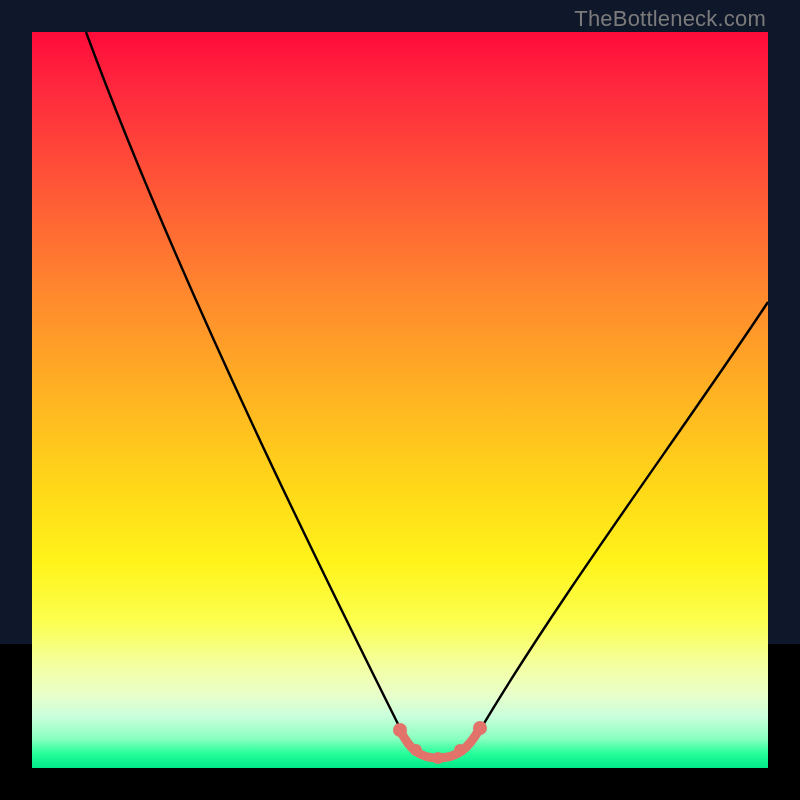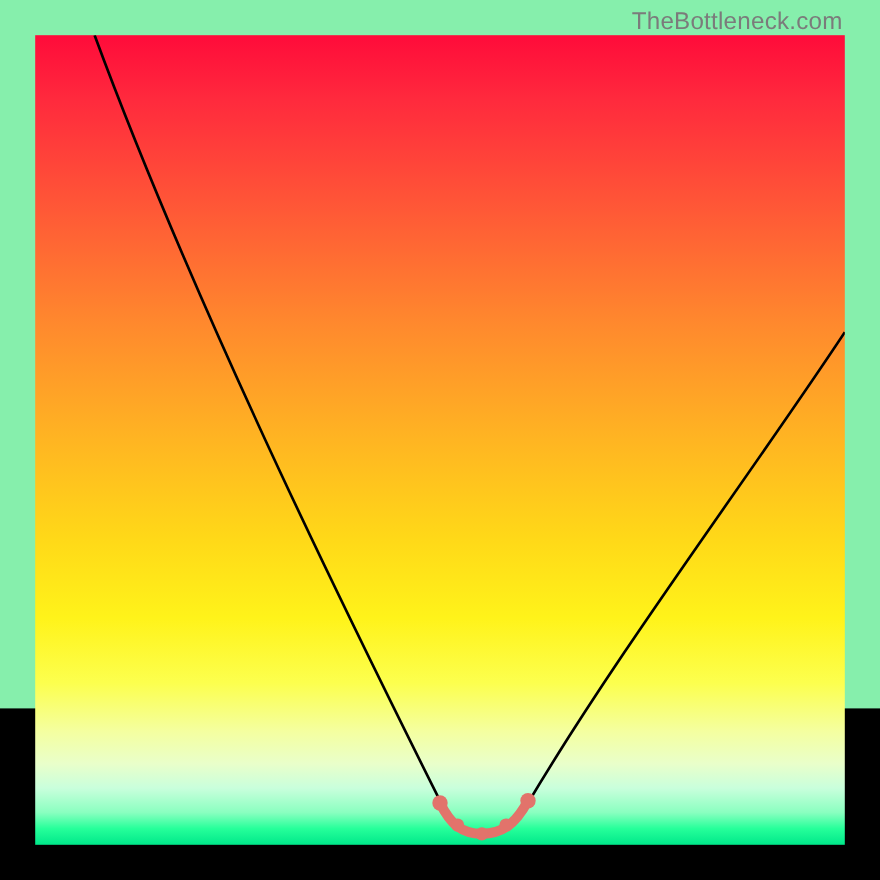--- a/index.html
+++ b/index.html
@@ -10,21 +10,21 @@
     background: #000;
     overflow: hidden;
     font-family: Arial, Helvetica, sans-serif;
   }
   .frame {
     position: absolute;
     left: 0;
     top: 0;
     width: 800px;
     height: 644px;
-    background: #86efac;
+    background: #0f172a;
   }
   .plot {
     position: absolute;
     left: 32px;
     top: 32px;
     width: 736px;
     height: 736px;
     
     background: linear-gradient(
       to bottom,

